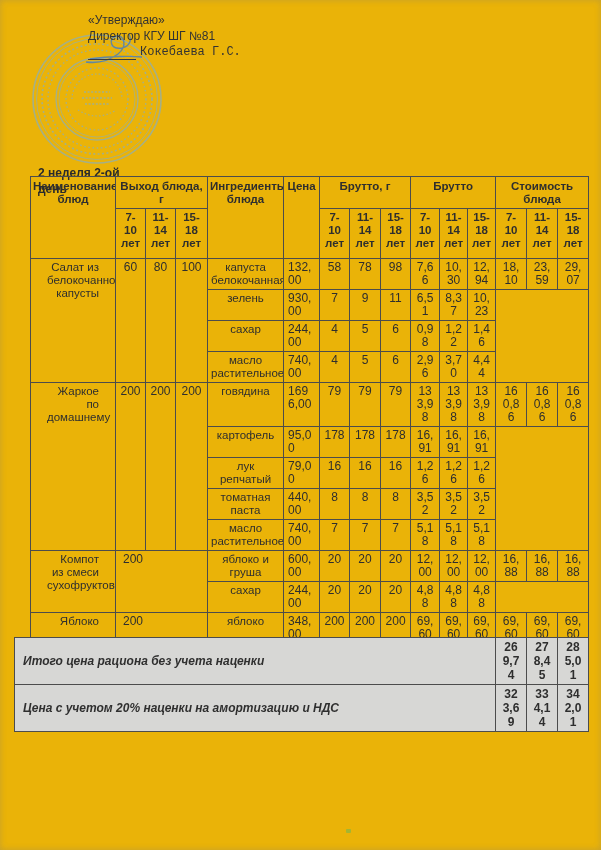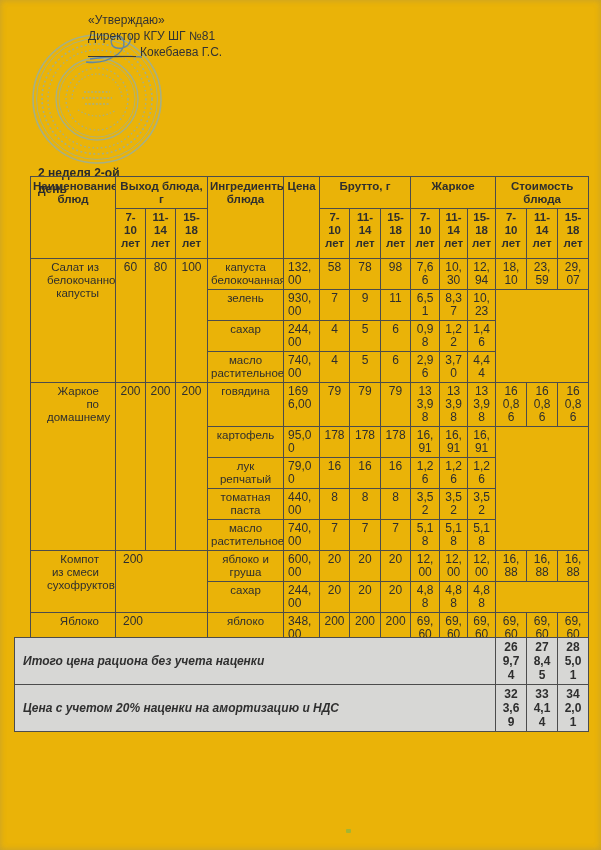--- a/index.html
+++ b/index.html
@@ -6,21 +6,21 @@
   html,body { background:#9a9a9a; }
   .page {
     position:relative; width:601px; height:850px; margin:0 auto;
     background:#eab308; overflow:hidden;
     font-family:"Liberation Sans","DejaVu Sans",sans-serif;
     color:#2e2e2e;
     box-shadow: inset 0 0 6px rgba(120,120,120,.35);
   }
   
   .approval { position:absolute; left:88px; top:12px; font-size:12px; line-height:16px; color:#333; }
-  .approval .sig-row { display:flex; align-items:flex-start; }
+  .approval .sig-row { display:flex; align-items:flex-end;font-family:Liberation Mono, monospace; }
   .sig-line { display:inline-block; width:48px; border-bottom:1.3px solid #3a3a3a; height:13px; margin-right:4px; }
   
   .stamp { position:absolute; left:28px; top:30px; width:138px; height:138px; opacity:.62; pointer-events:none; }
   .signature { position:absolute; left:80px; top:26px; width:90px; height:42px; pointer-events:none; }
   
   .doc-title {
     position:absolute; left:48px; top:92px; width:508px;
     font-size:12px; font-weight:bold; text-align:center; line-height:20px; color:#2b2b2b;
   }
   .doc-subtitle {
@@ -122,21 +122,21 @@
         <col style="width:31px">
         <col style="width:31px">
     </colgroup>
     <thead>
       <tr>
         <th class="hdr" rowspan="2">Наименование блюд</th>
         <th class="hdr" colspan="3">Выход блюда, г</th>
         <th class="hdr" rowspan="2">Ингредиенты блюда</th>
         <th class="hdr" rowspan="2">Цена</th>
         <th class="hdr" colspan="3">Брутто, г</th>
-        <th class="hdr" colspan="3">Жаркое</th>
+        <th class="hdr" colspan="3">Брутто</th>
         <th class="hdr" colspan="3">Стоимость блюда</th>
       </tr>
       <tr>
         <th class="hdr-age">7-10 лет</th>
         <th class="hdr-age">11-14 лет</th>
         <th class="hdr-age">15-18 лет</th>
         <th class="hdr-age">7-10 лет</th>
         <th class="hdr-age">11-14 лет</th>
         <th class="hdr-age">15-18 лет</th>
         <th class="hdr-age">7-10 лет</th>

